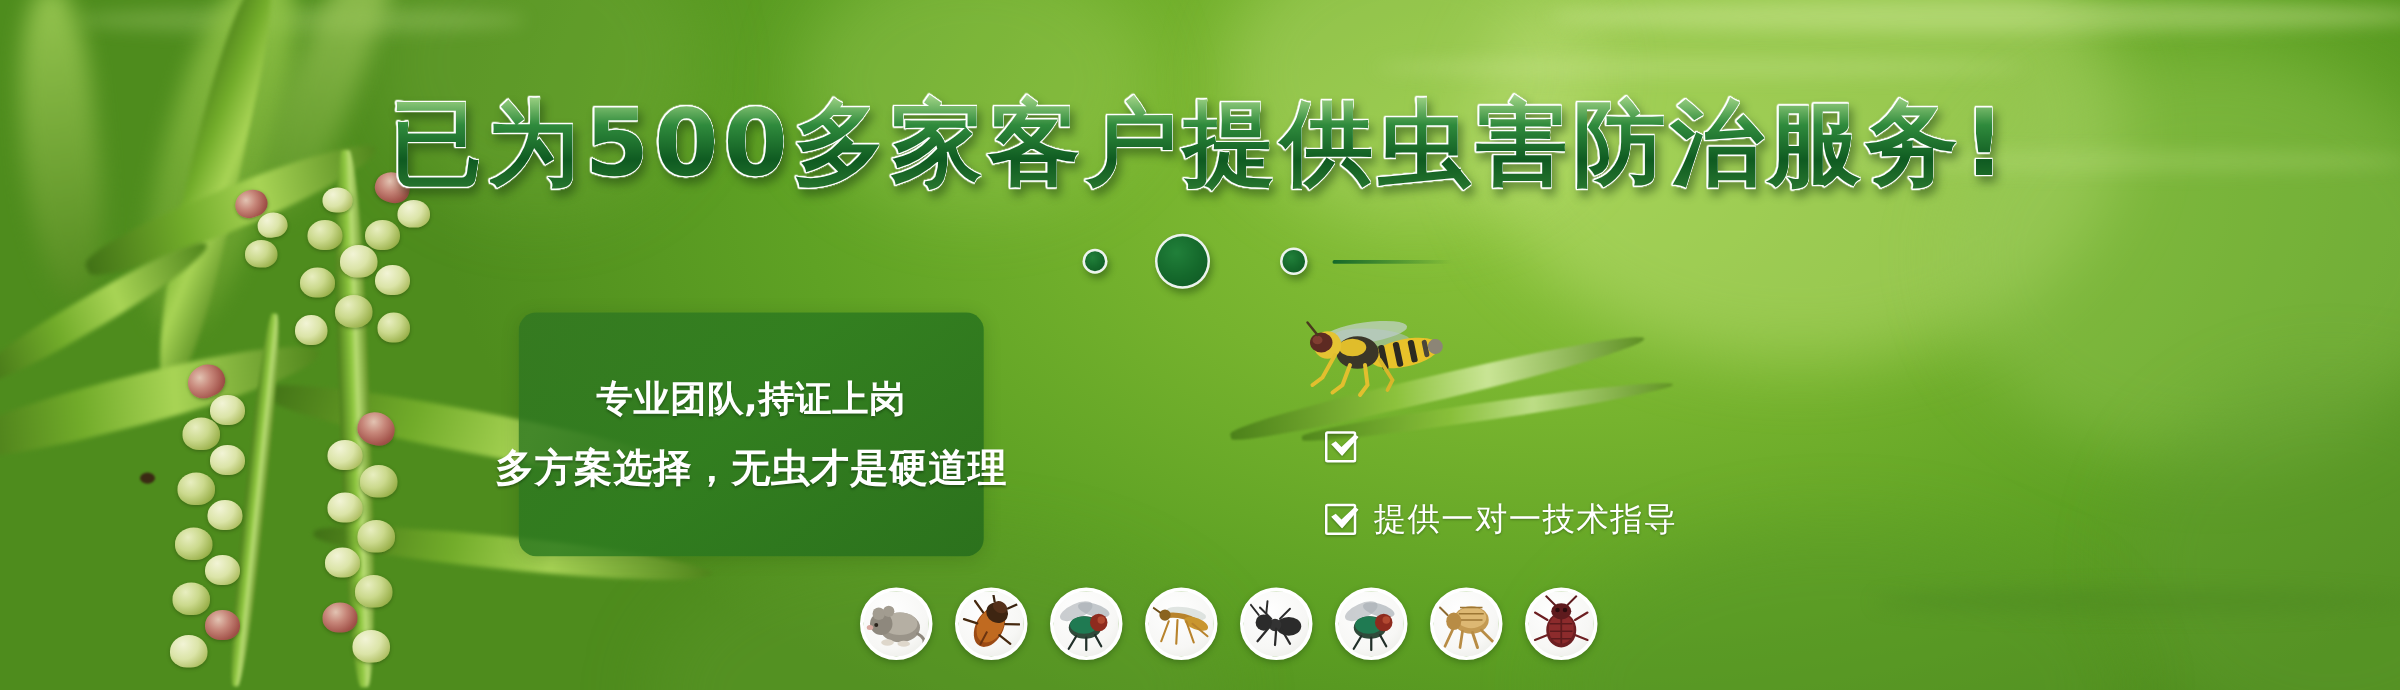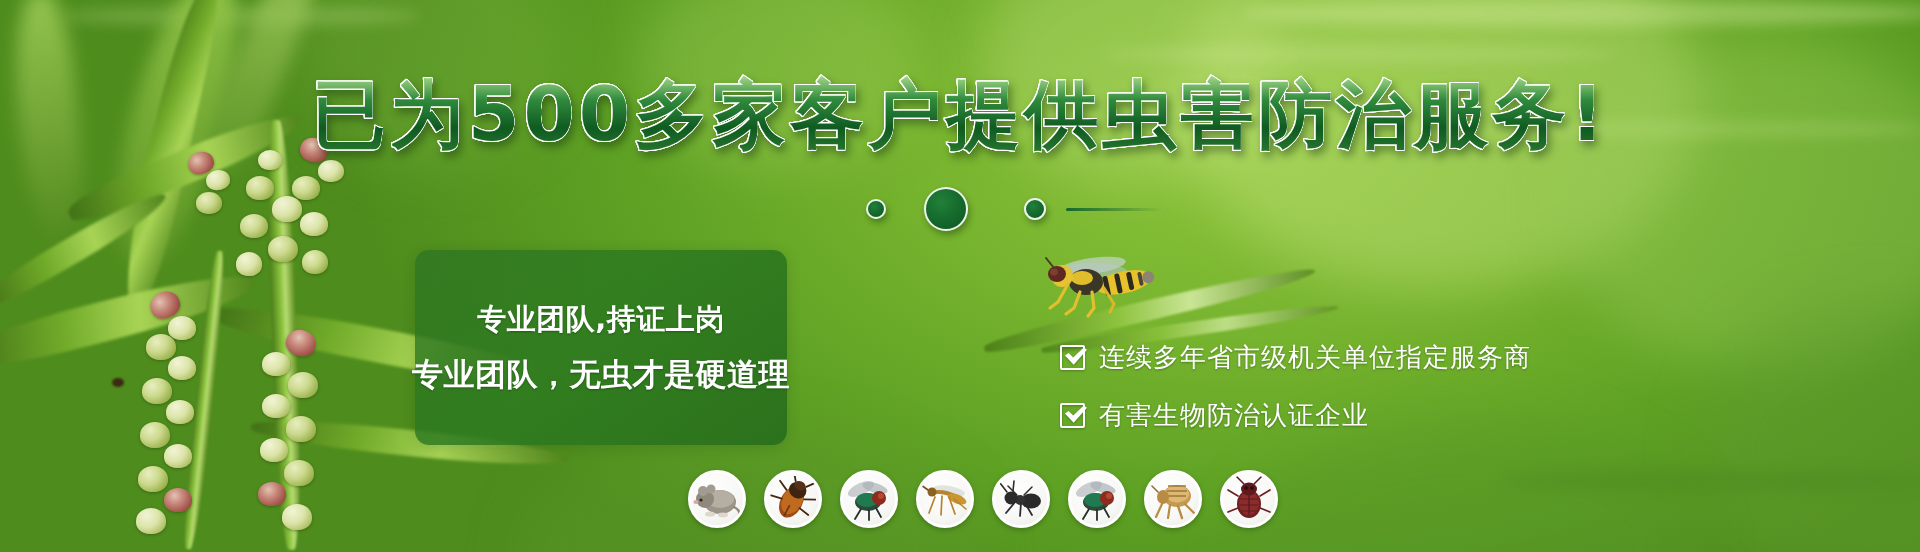--- a/index.html
+++ b/index.html
@@ -257,21 +257,21 @@
   <div id="dots">
     <div class="dot d1"></div>
     <div class="dot d2"></div>
     <div class="dot d3"></div>
     <div class="rule"></div>
   </div>
 
   <div id="panel">
     <div class="lines">
       <div class="line l1">专业团队,持证上岗</div>
-      <div class="line l2">专业团队，无虫才是硬道理</div>
+      <div class="line l2">多方案选择，无虫才是硬道理</div>
     </div>
   </div>
 
   <div>
     <div class="blade" style="position:absolute;left:980px;top:300px;width:340px;height:20px;
          transform:rotate(-13deg);border-radius:50% 50% 60% 40%;"></div>
     <div class="blade" style="position:absolute;left:1040px;top:322px;width:300px;height:14px;
          transform:rotate(-8deg);border-radius:50% 50% 60% 40%;opacity:.85;"></div>
   </div>
 
@@ -302,25 +302,24 @@
       <path d="M60 42 L62 58 L56 66" stroke="#e2bf2e" stroke-width="3.2" fill="none" stroke-linecap="round"></path>
       <path d="M72 38 L82 54 L78 62" stroke="#d9b62a" stroke-width="3" fill="none" stroke-linecap="round"></path>
 
       <path d="M22 18 L14 8" stroke="#4a3a1e" stroke-width="2" fill="none" stroke-linecap="round"></path>
     </svg>
   </div>
 
   <div id="bullets">
     <div class="bullet">
       <span class="cbox"></span>
-      <span class="btext">连续多年省市级机关单位指定服务商</span>
     </div>
     <div class="bullet">
       <span class="cbox"></span>
-      <span class="btext">有害生物防治认证企业</span>
+      <span class="btext">提供一对一技术指导</span>
     </div>
   </div>
 
   <div id="pests">
 
     <div class="pest">
       <svg width="50" height="44" viewBox="0 0 50 44">
         <ellipse cx="28" cy="25" rx="16" ry="12" fill="#9a9489"></ellipse>
         <ellipse cx="28" cy="22" rx="14" ry="9" fill="#b5afa3"></ellipse>
         <circle cx="13" cy="22" r="9" fill="#8e887d"></circle>

